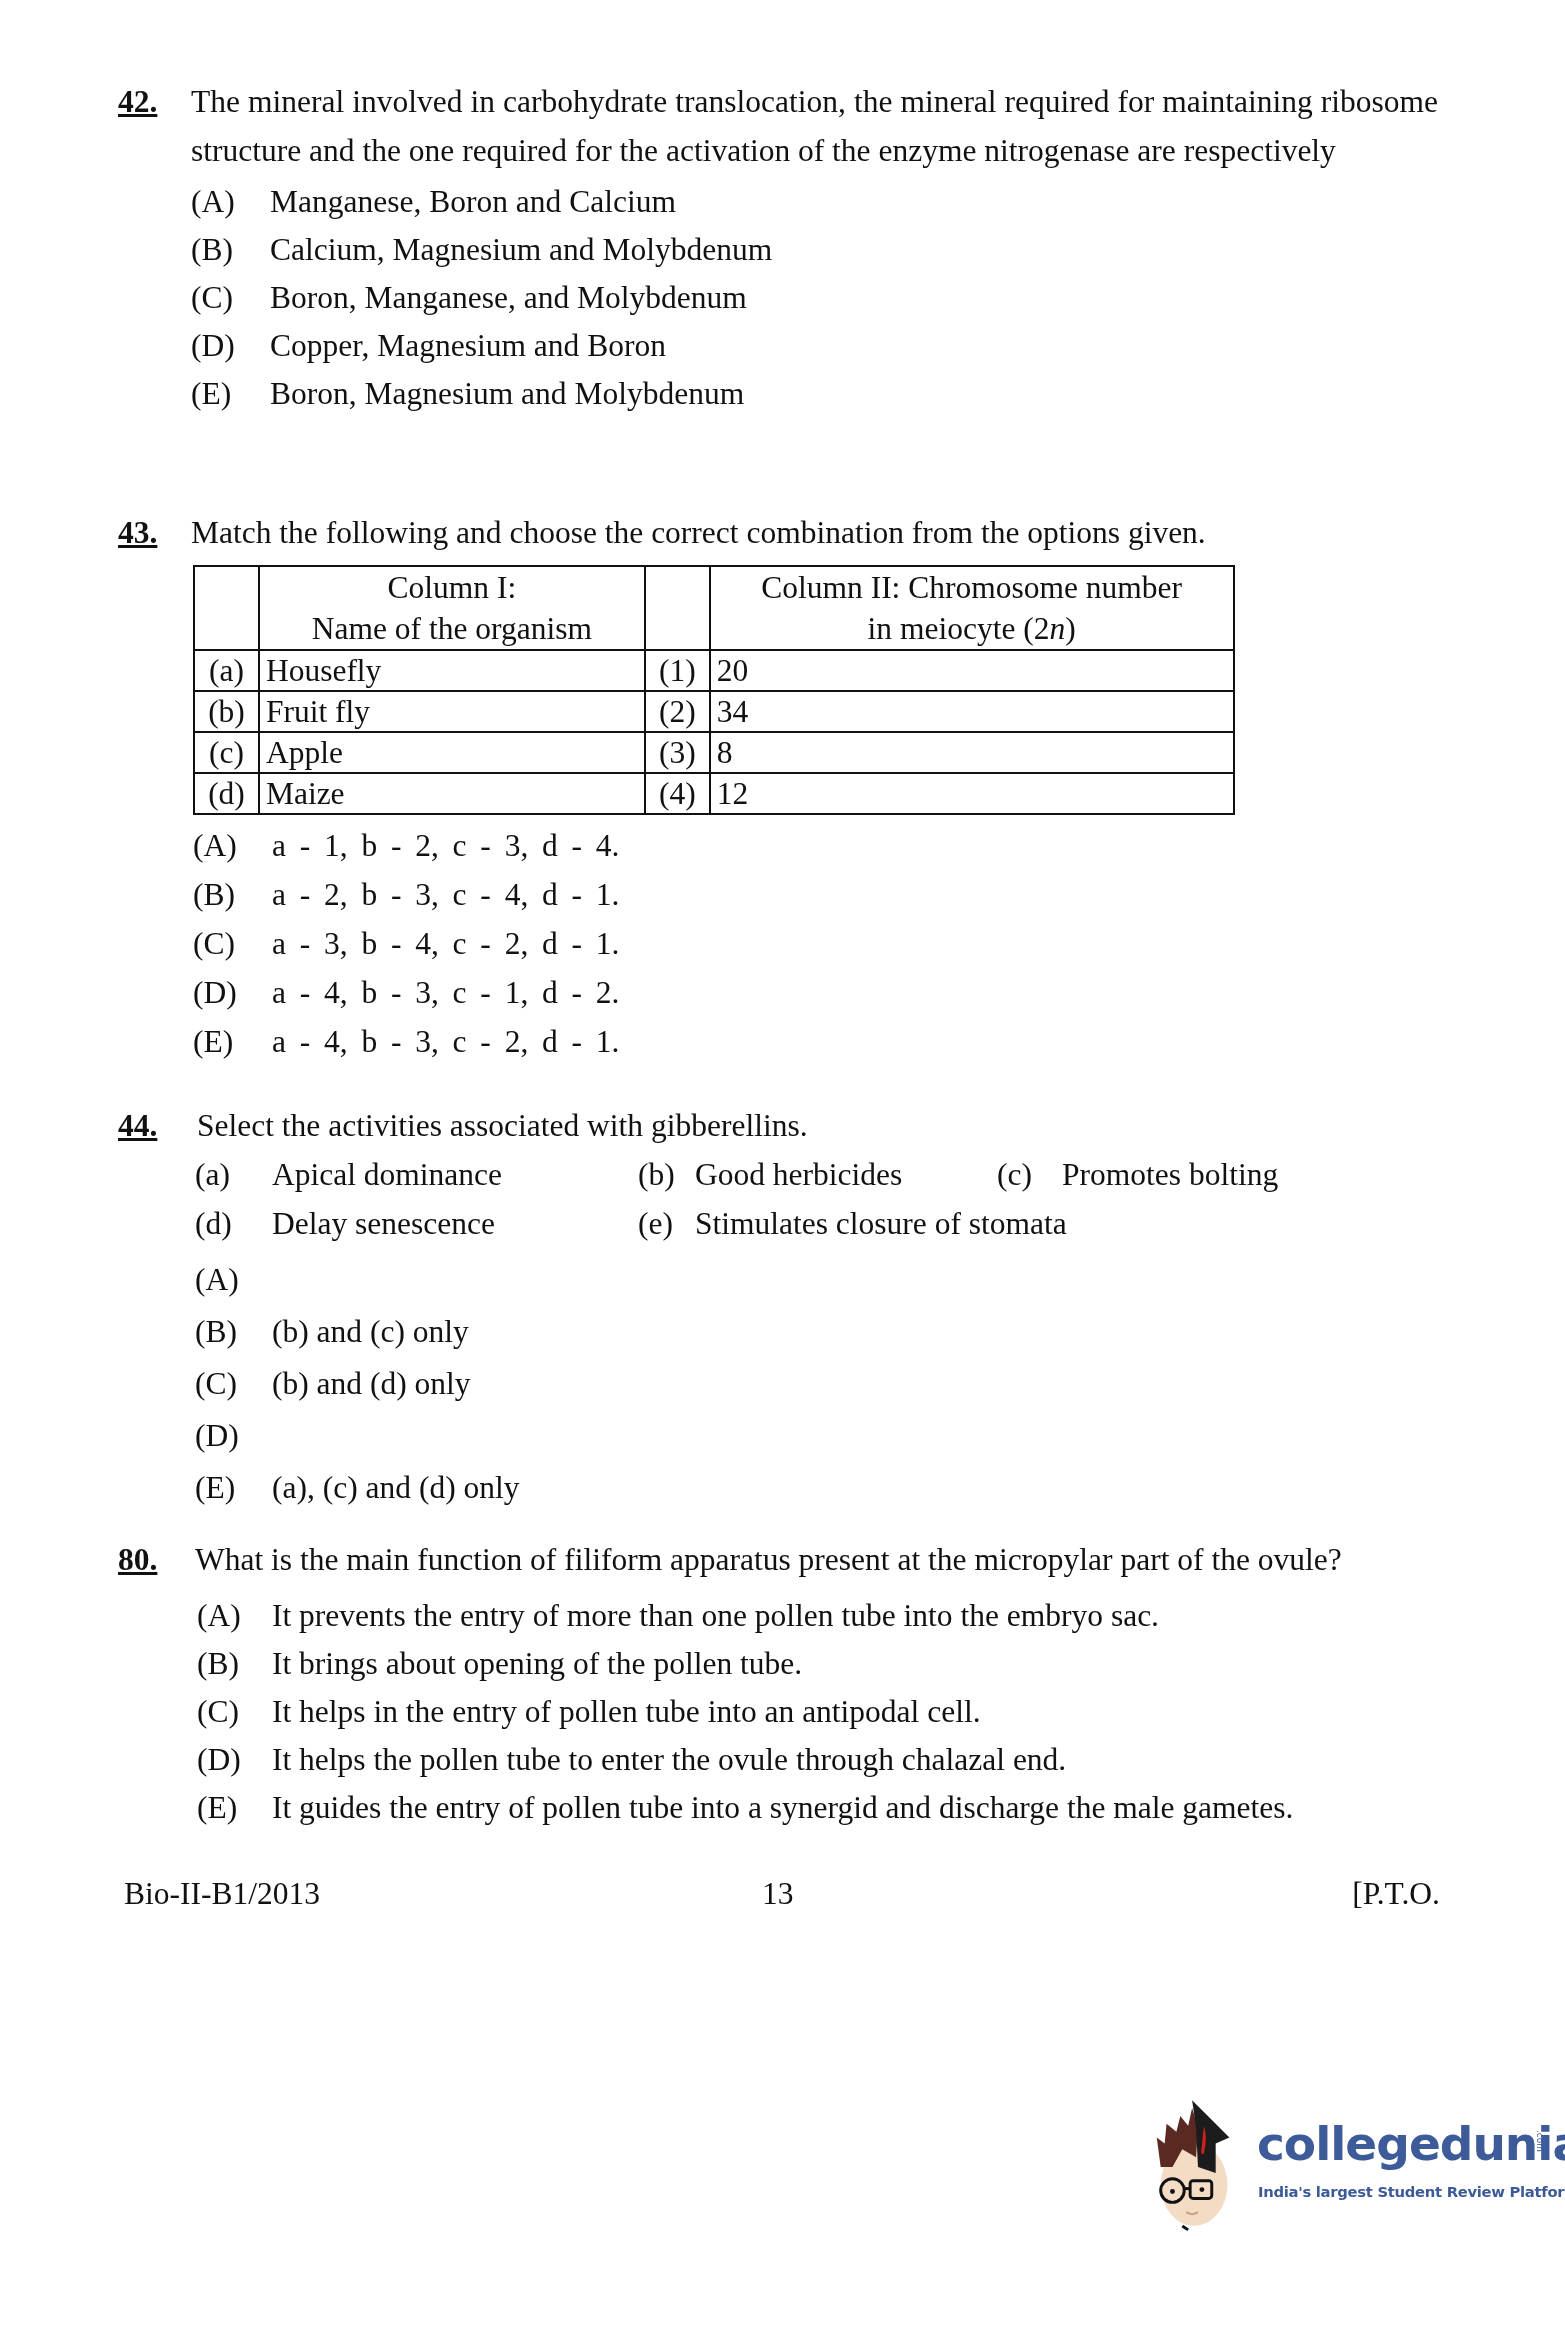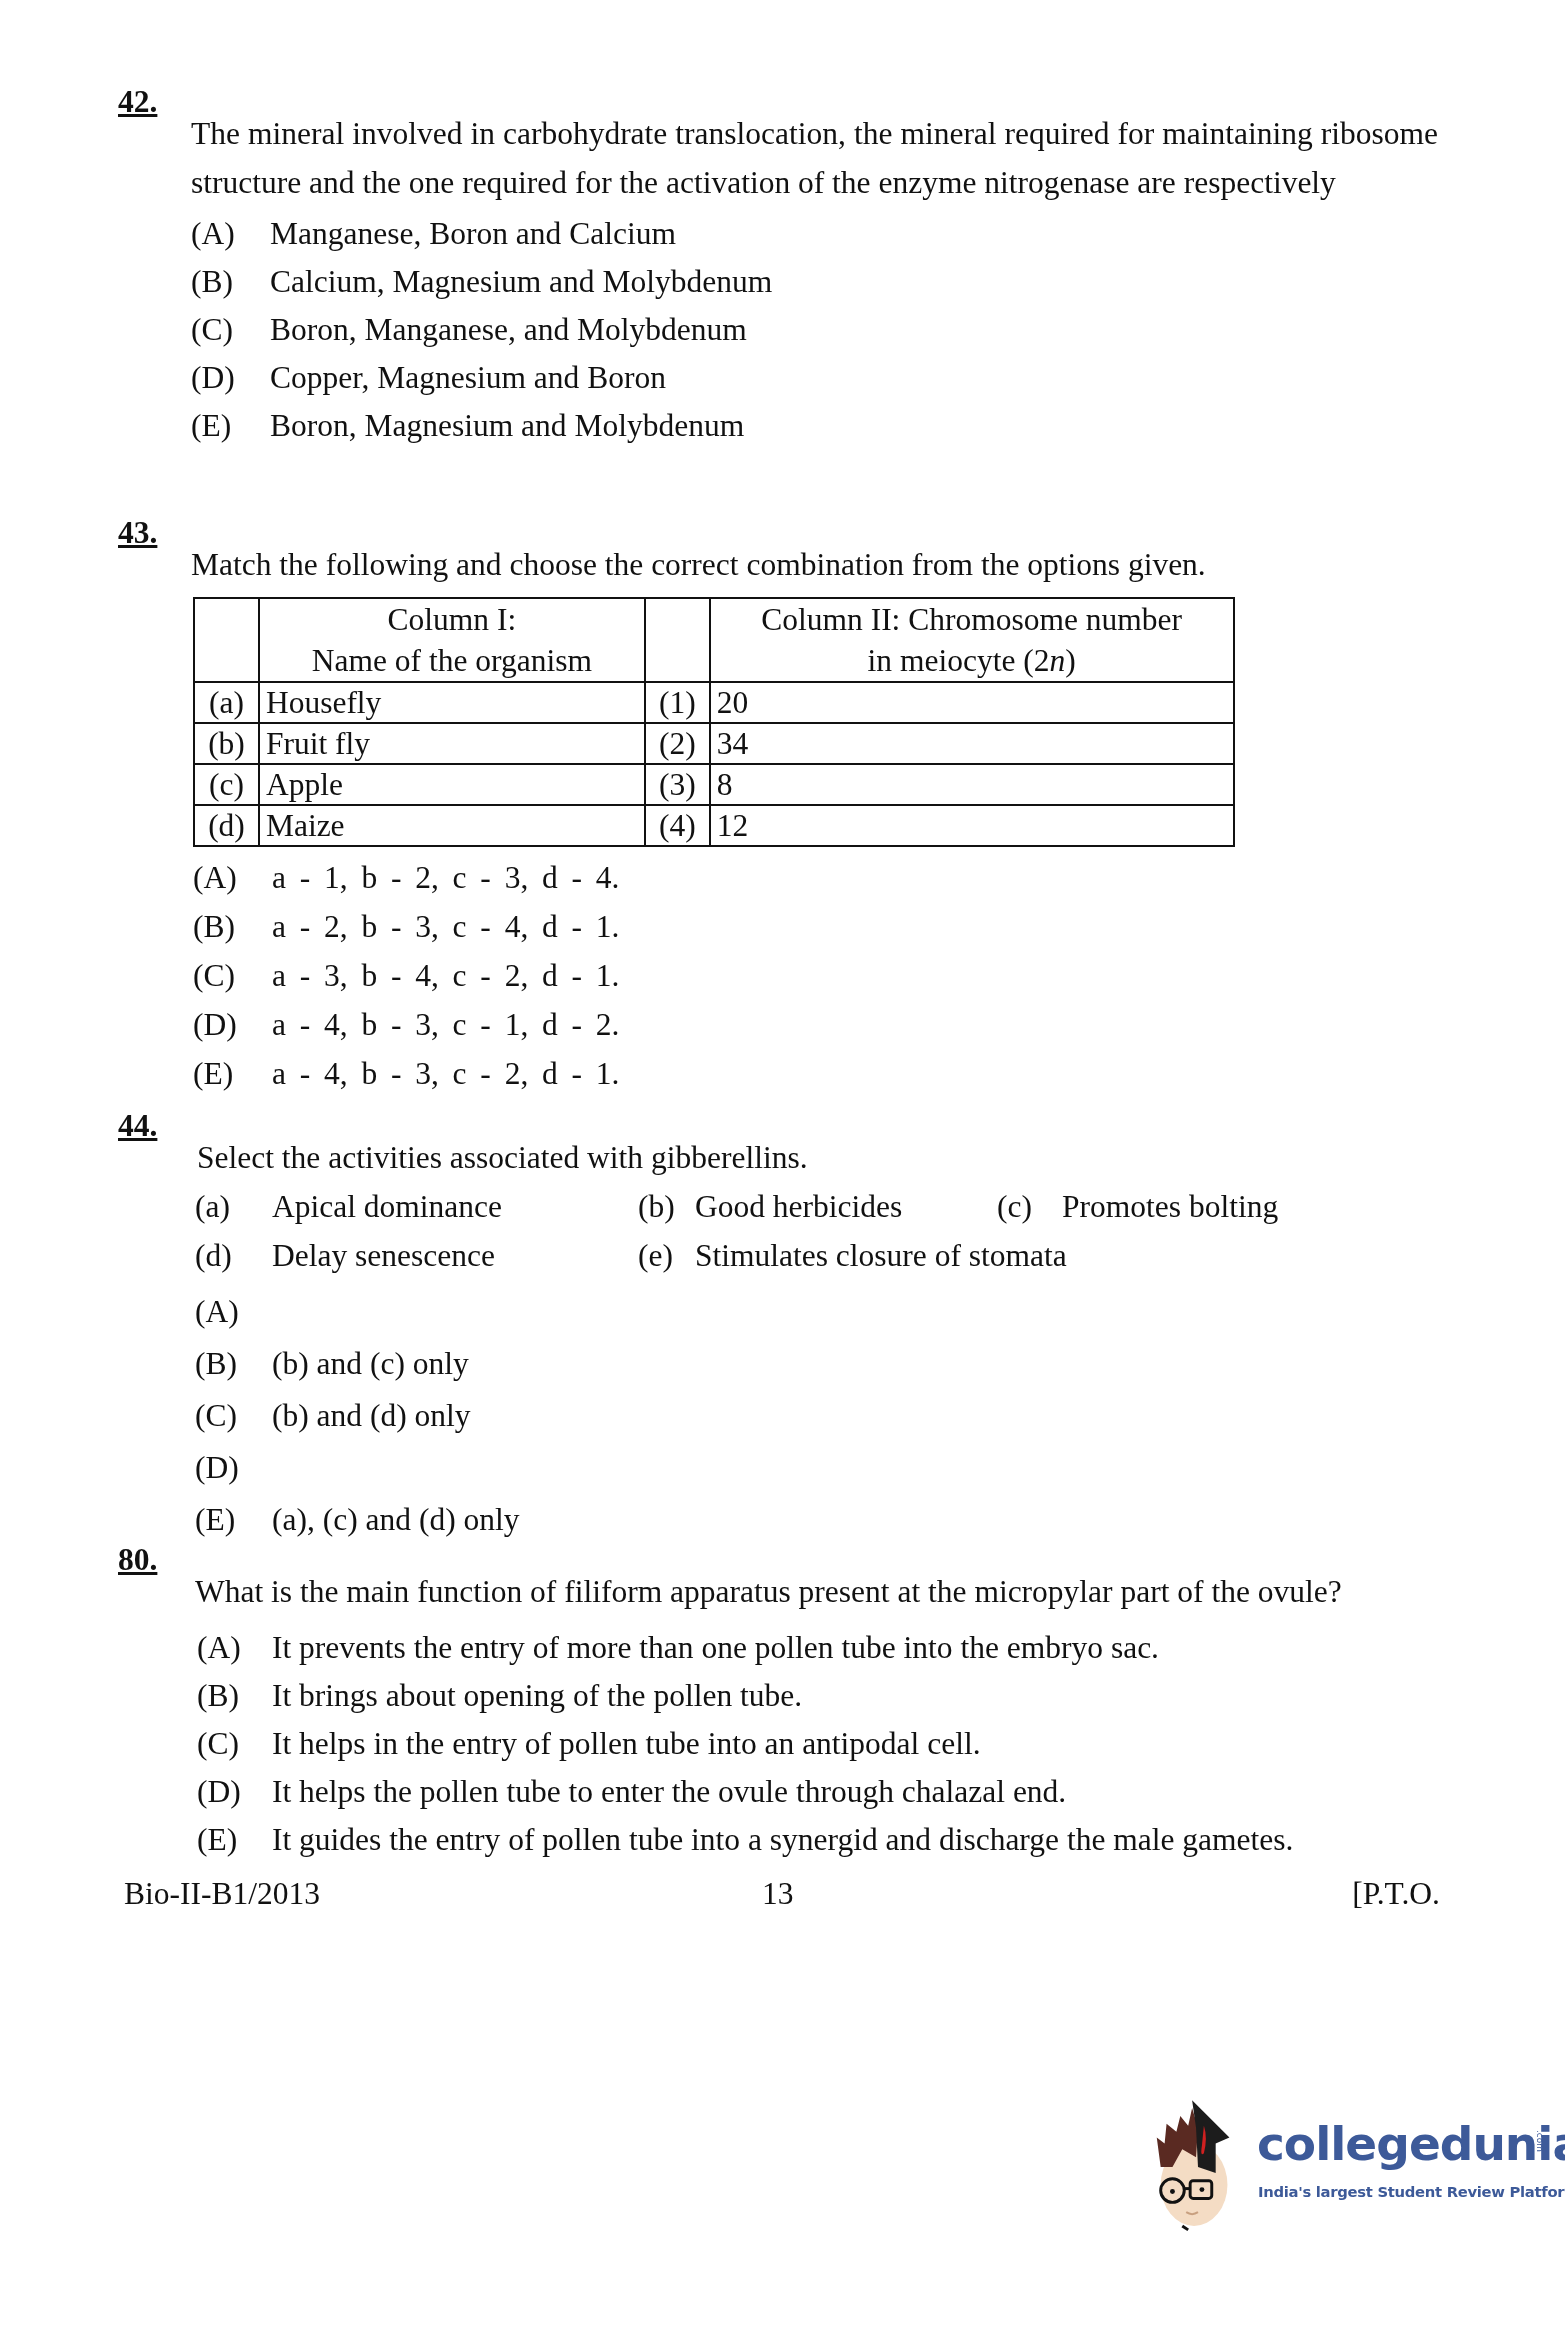--- a/index.html
+++ b/index.html
@@ -3,21 +3,21 @@
 <meta charset="utf-8">
 <style>
   html, body { margin: 0; padding: 0; background: #ffffff; }
   body {
     width: 1565px; height: 2336px; position: relative; overflow: hidden;
     font-family: "Liberation Serif", "DejaVu Serif", serif;
     color: #111111;
   }
   .q { position: absolute; left: 118px; width: 1320px; font-size: 31.5px; line-height: 49px; }
   .qnum { position: absolute; left: 0; top: 0; font-weight: bold; width: 69px; text-decoration: underline; }
-  .qtext { margin-left: 73px; text-align: justify; text-align-last: left; margin-top: 32px; }
+  .qtext { margin-left: 73px; text-align: justify; text-align-last: left; }
   .opts { margin-left: 73px; }
   .opt { display: flex; height: 48px; align-items: center; }
   .opt-label { width: 79px; flex: none; }
   .opt-text { flex: 1; white-space: nowrap; }
 
   
   table.match {
     border-collapse: collapse; margin-left: 75px; margin-top: 7.9px; margin-bottom: 5.9px;
     font-size: 31.5px; line-height: 39px;
   }

